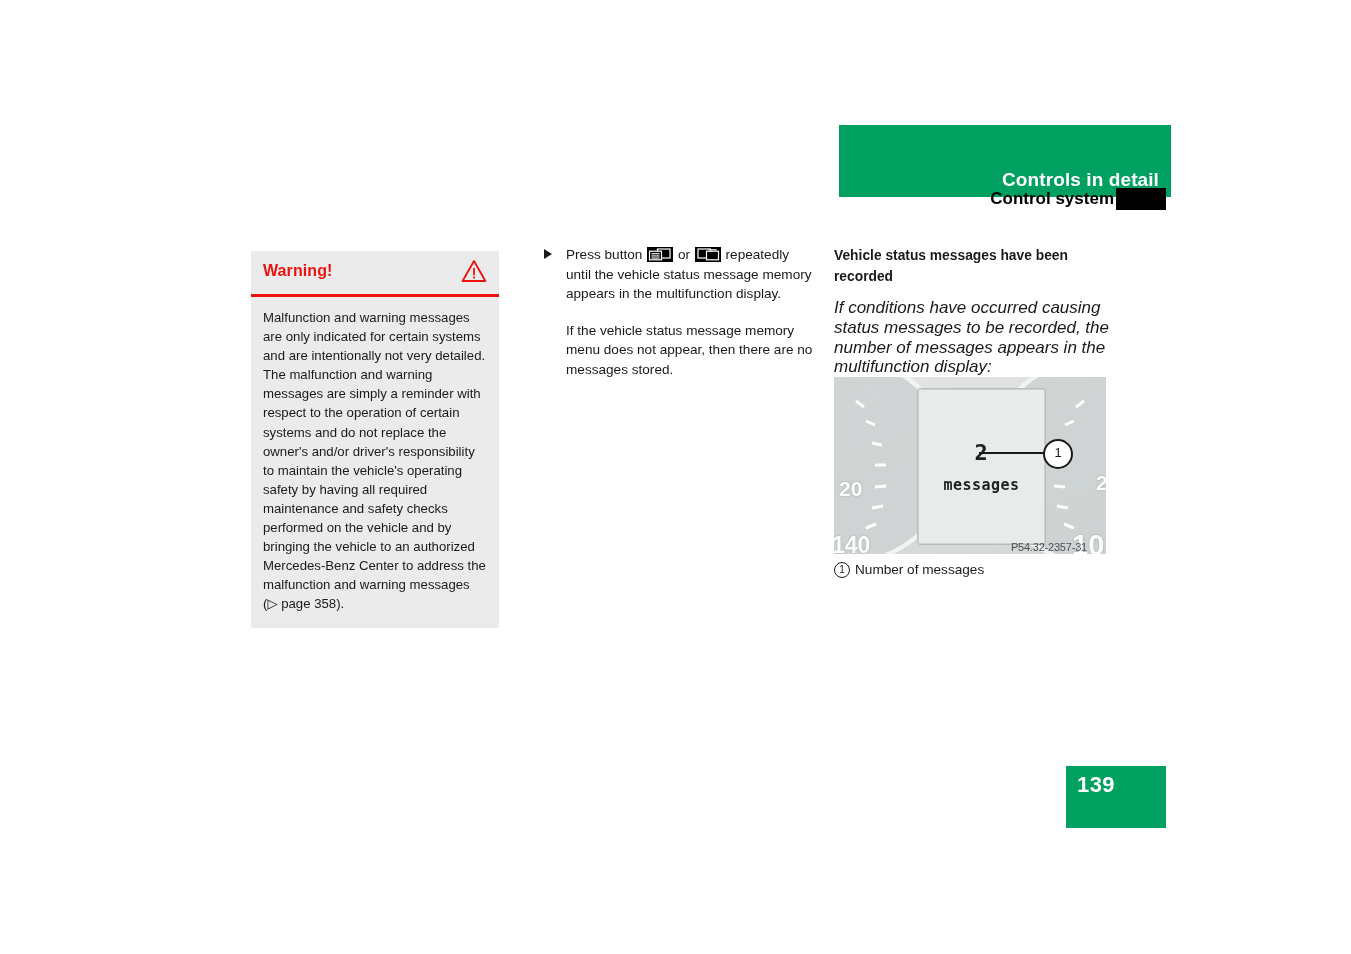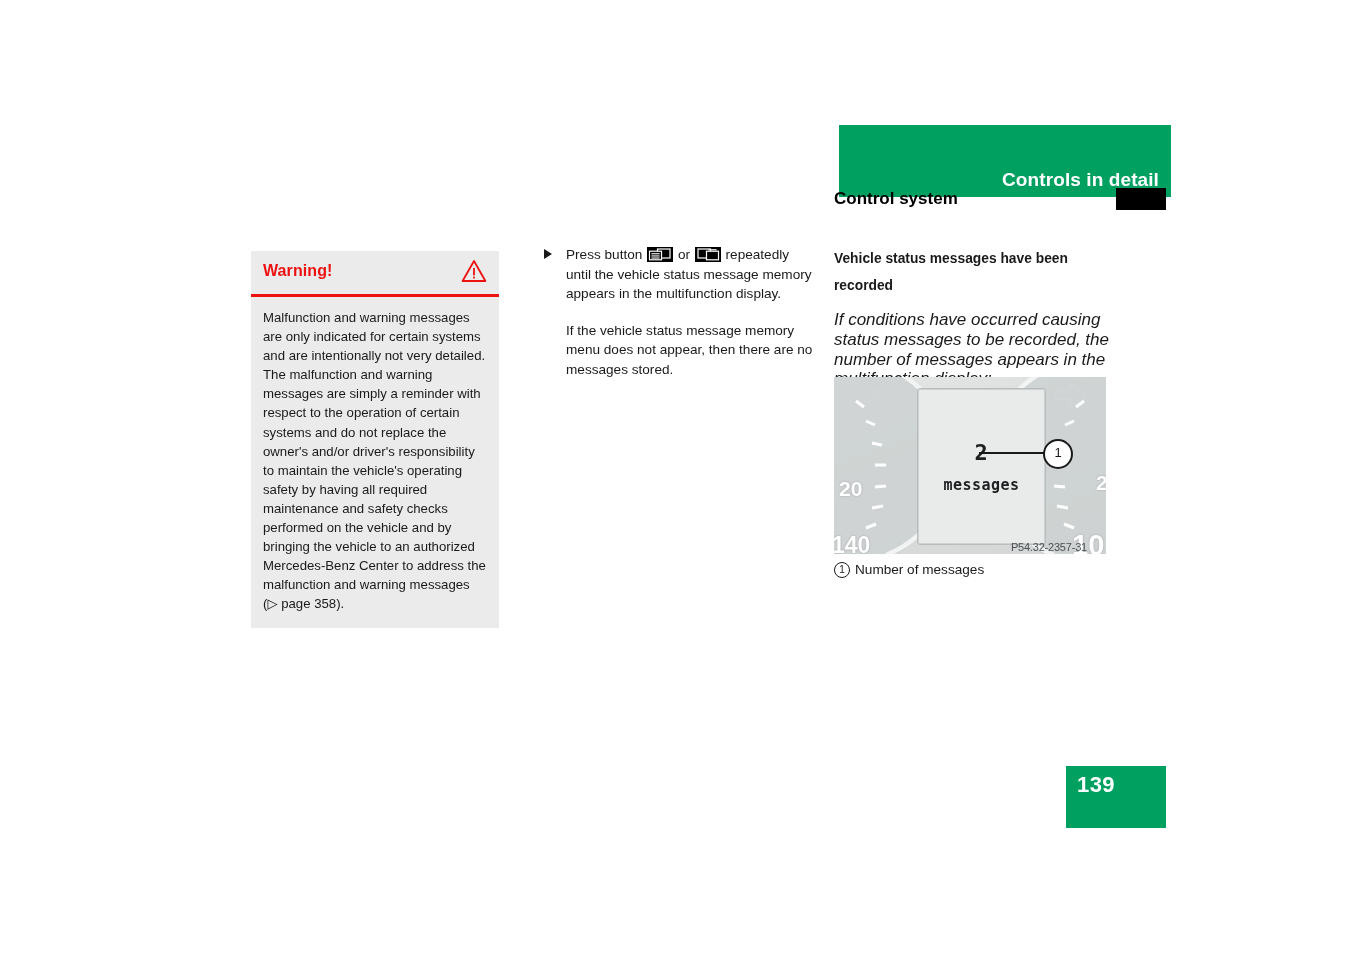--- a/index.html
+++ b/index.html
@@ -39,20 +39,21 @@
     font-size: 19px;
     font-weight: bold;
     letter-spacing: 0.1px;
     white-space: nowrap;
   }
   #header-subtitle {
     position: absolute;
     left: 834px;
     top: 189px;
     width: 280px;
+    text-align: right;
     color: #000000;
     font-size: 17px;
     font-weight: bold;
     white-space: nowrap;
   }
   #header-black-tab {
     position: absolute;
     left: 1116px;
     top: 188px;
     width: 50px;
@@ -145,21 +146,21 @@
   #col3 {
     position: absolute;
     left: 834px;
     top: 245px;
     width: 280px;
     color: #1a1a1a;
   }
   #col3-heading {
     font-size: 13.8px;
     font-weight: bold;
-    line-height: 27px;
+    line-height: 21px;
     margin: 0 0 11px 0;
   }
   #col3-para {
     font-size: 17px;
     line-height: 19.8px;
     margin: 0;
     font-style: italic;
   }
 
   

